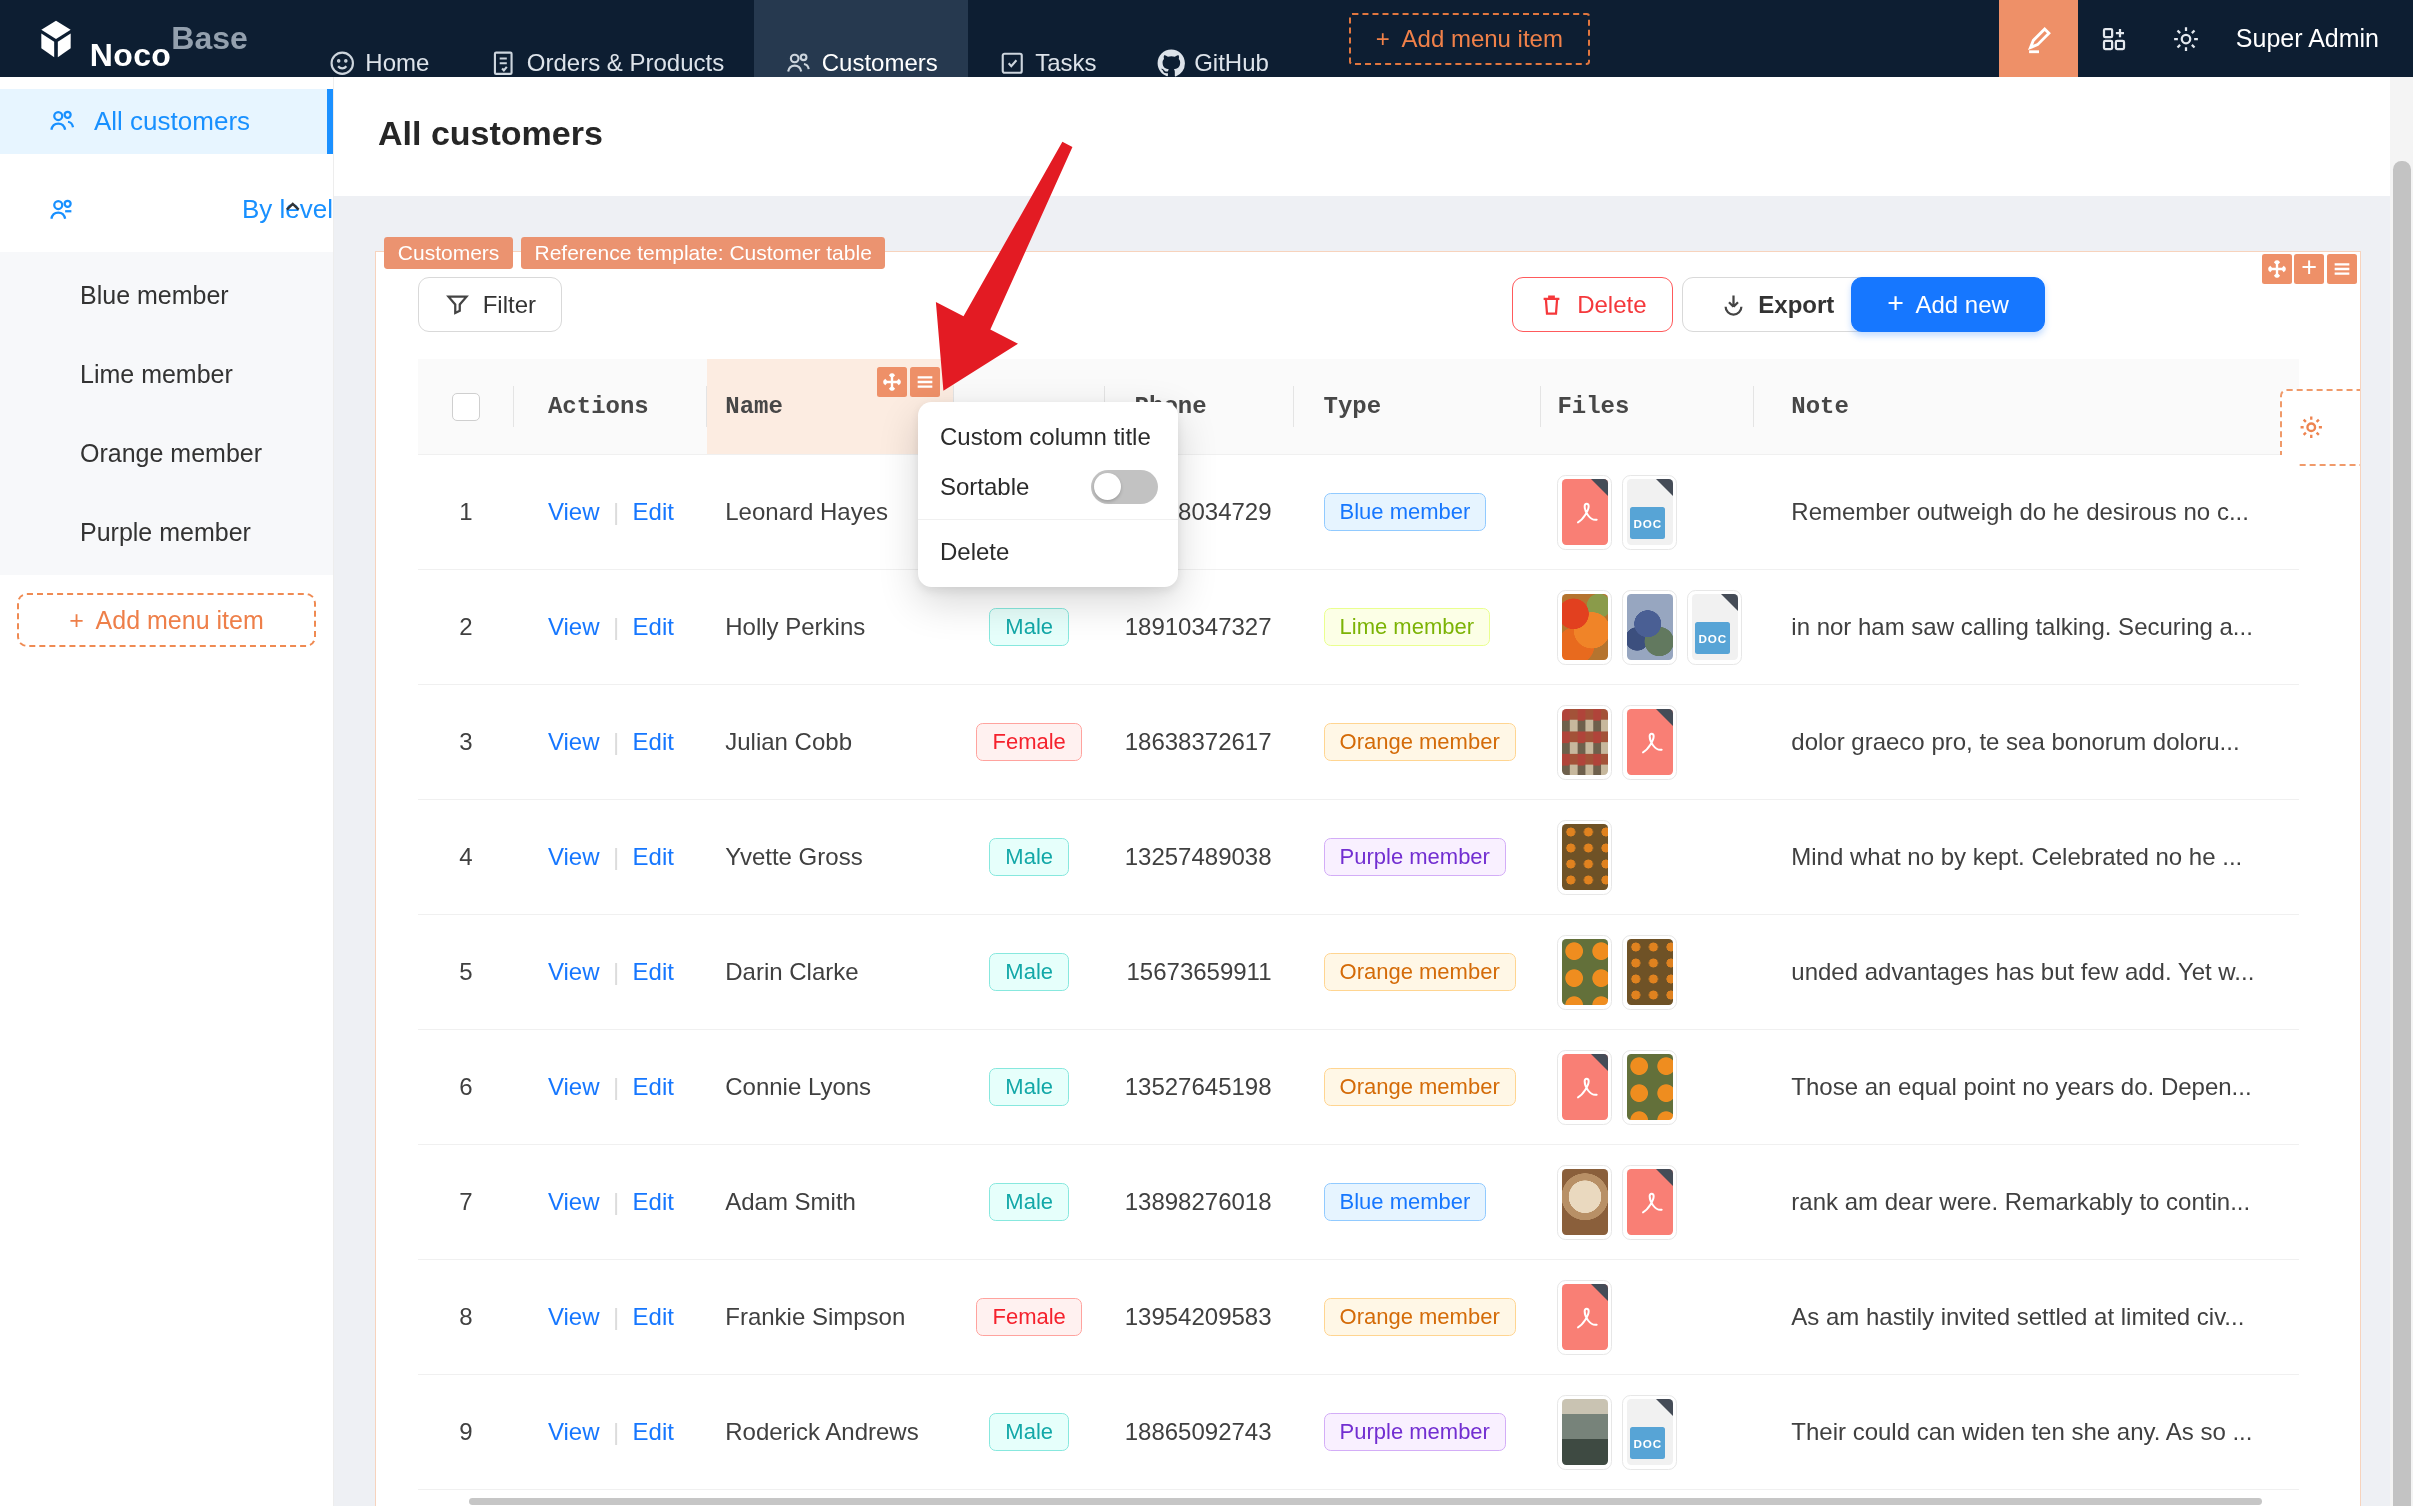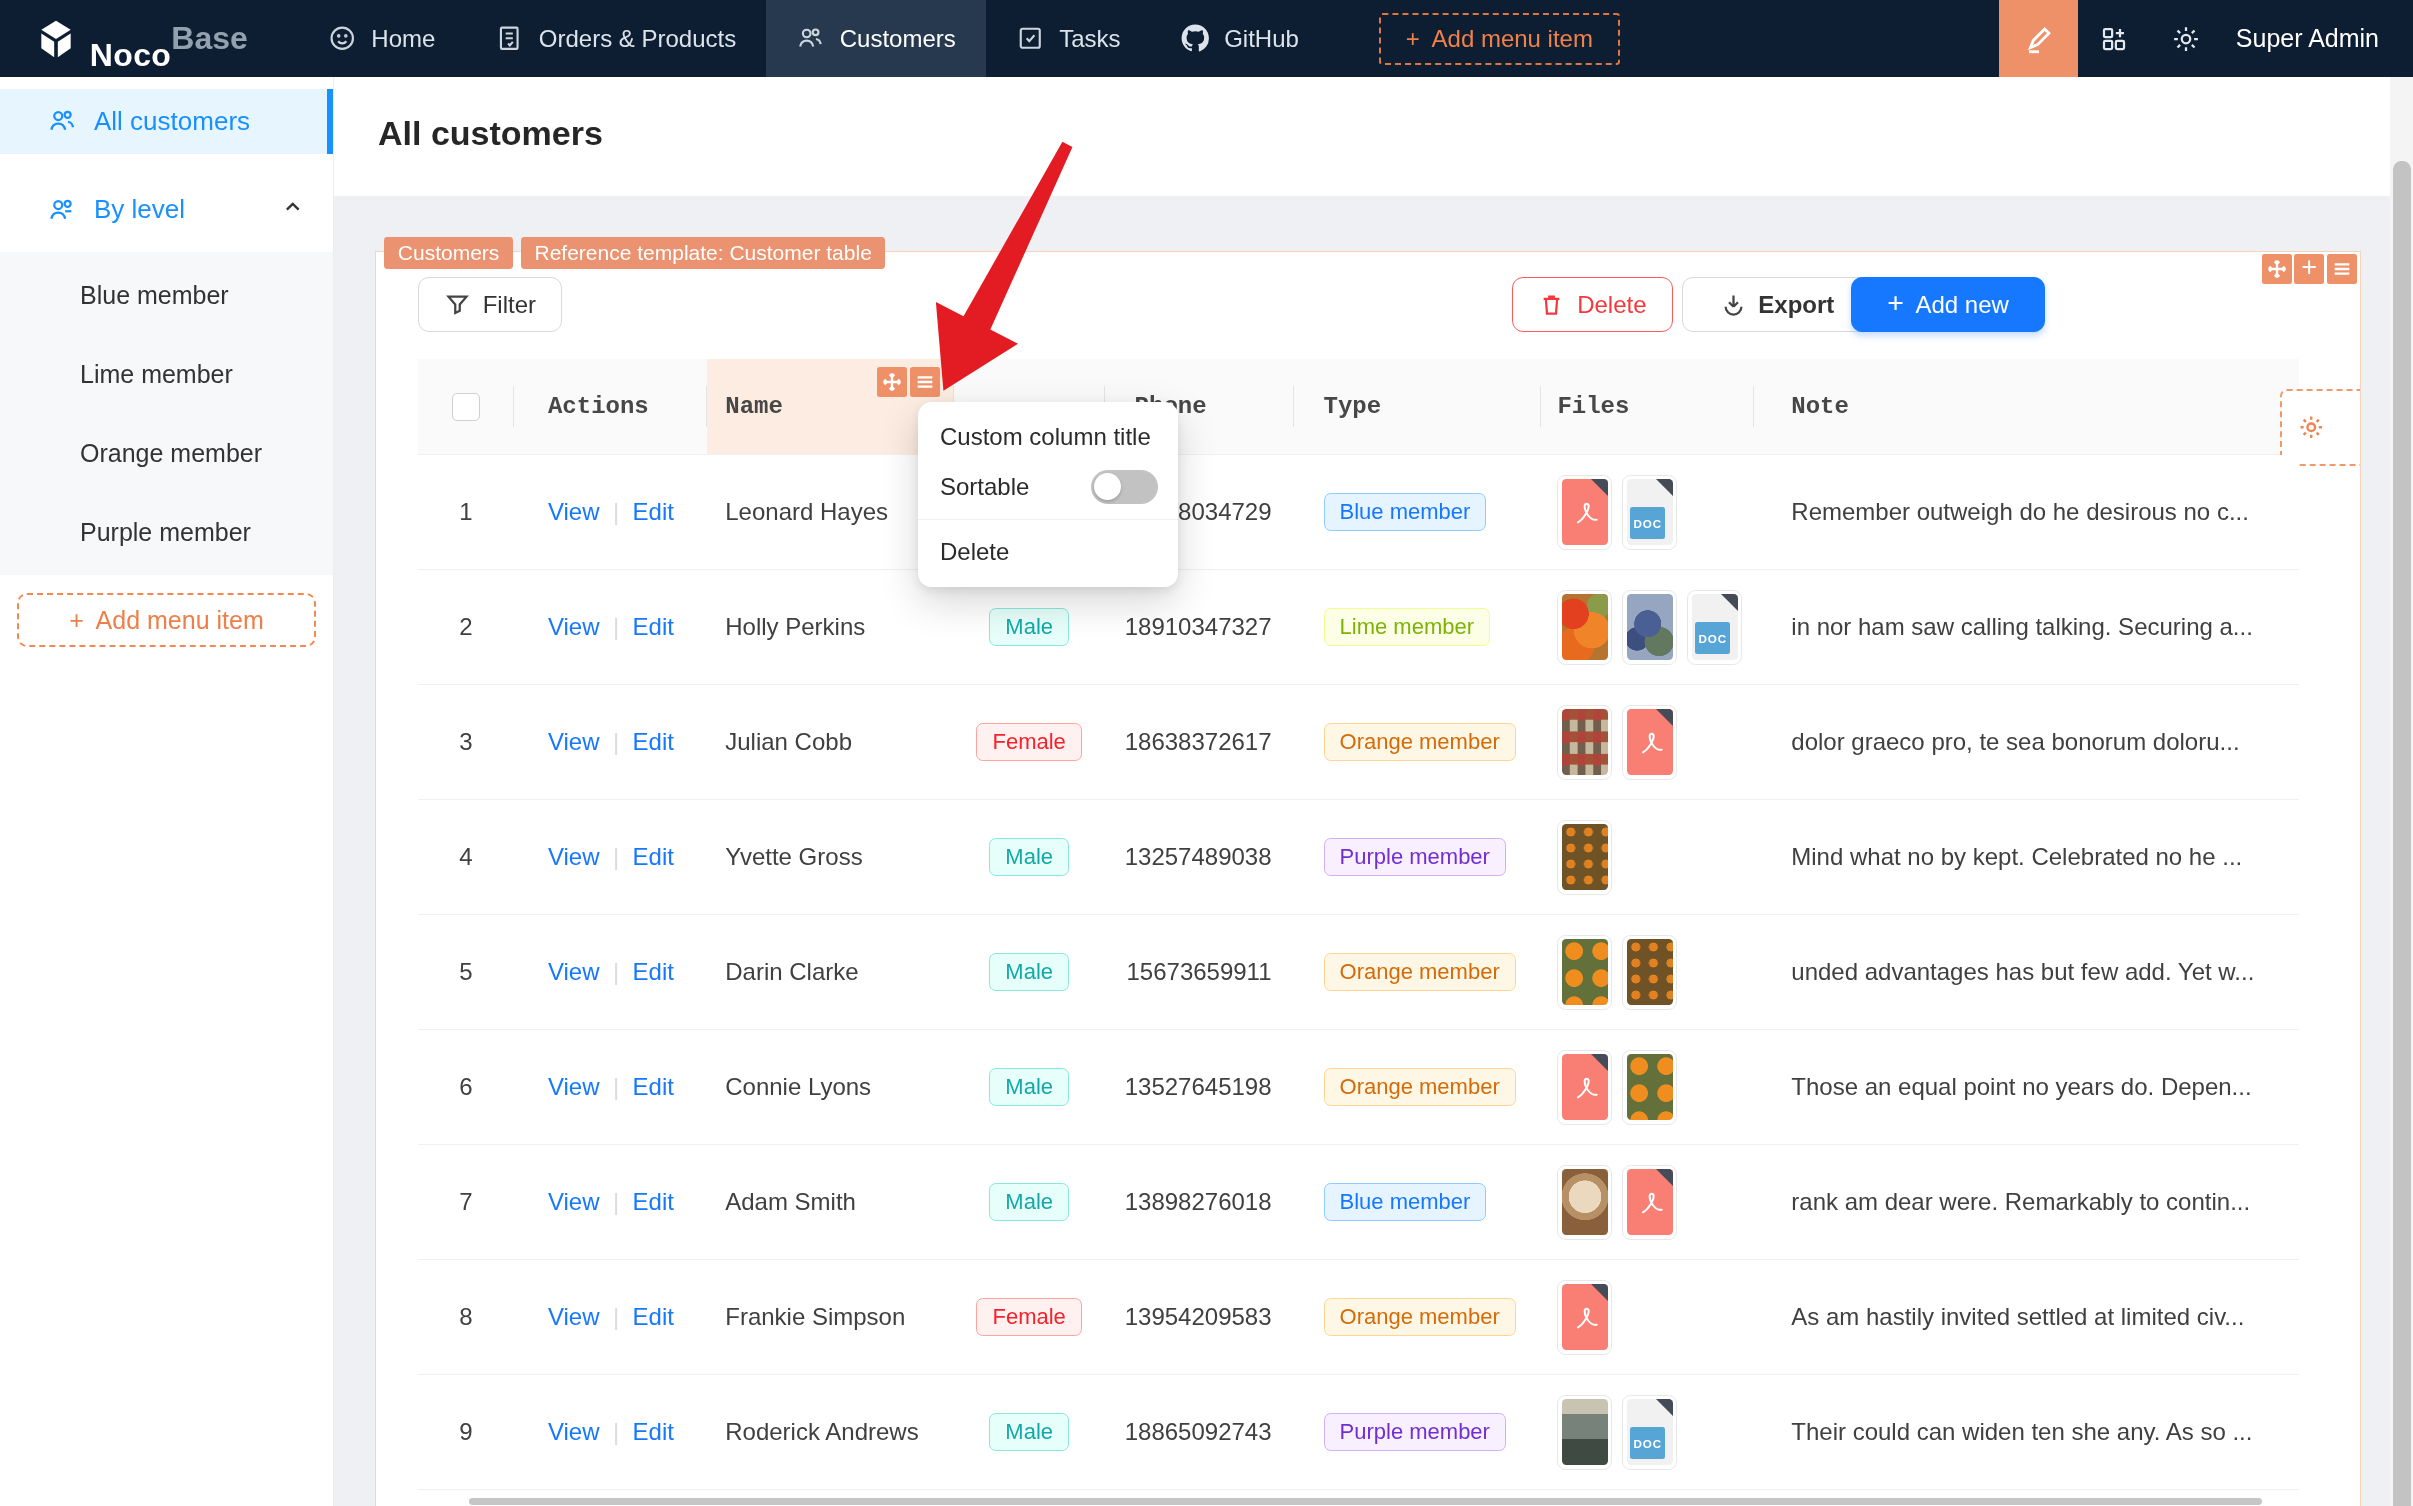--- a/index.html
+++ b/index.html
@@ -5,40 +5,40 @@
   * { margin:0; padding:0; box-sizing:border-box; }
   html,body { background:#eef0f4; font-family:"Liberation Sans", sans-serif; }
   #stage { position:relative; width:2413px; height:1507px; overflow:hidden; background:#eef0f4; }
 
   
   .navbar { position:absolute; left:0; top:0; width:2413px; height:77px; background:#0d1e32; display:flex; align-items:center; z-index:10; }
   .brand { display:flex; align-items:center; margin-left:34px; margin-right:50px; }
   .brand svg { width:44px; height:44px; margin-right:11.7px; }
   .brand .b1 { color:#ffffff; font-weight:700; font-size:32px; letter-spacing:0.4px;margin-top:33px; }
   .brand .b2 { color:#93a0ae; font-weight:700; font-size:32px; }
-  .nav-item { height:77px; display:flex; align-items:center; gap:15px; padding:0 30px; color:#dde3ea; font-size:24px; cursor:pointer; }
+  .nav-item { height:77px; display:flex; align-items:flex-end; gap:9px; padding:0 30px; color:#dde3ea; font-size:24px; cursor:pointer; }
   .nav-item svg { width:28.5px; height:28.5px; stroke:#cdd5dd; fill:none; stroke-width:1.8; }
   .nav-item.active { background:#26394f; color:#ffffff; }
   .nav-add { margin-left:50px; height:52px; display:flex; align-items:center; gap:11.7px; padding:0 25px; border:2.5px dashed #e0763f; border-radius:3.4px; color:#f08149; font-size:24px; cursor:pointer; }
   .nav-right { position:absolute; right:0; top:0; height:77px; display:flex; align-items:center; }
   .pen-btn { width:79px; height:77px; background:#ee9068; display:flex; align-items:center; justify-content:center; cursor:pointer; }
   .pen-btn svg { width:34px; height:34px; stroke:#ffffff; fill:none; stroke-width:2; }
   .nav-iconbtn { width:72px; height:77px; display:flex; align-items:center; justify-content:center; cursor:pointer; }
   .nav-iconbtn svg { width:30px; height:30px; stroke:#e3e8ee; fill:none; stroke-width:1.8; }
   .nav-user { color:#ffffff; font-size:25px; padding:0 34px 0 13.4px; cursor:pointer; }
 
   
   .sidebar { position:absolute; left:0; top:77px; width:334px; bottom:0; background:#ffffff; border-right:0.8px solid #ededed; z-index:5; }
   .side-item { height:65px; display:flex; align-items:center; gap:17px; padding-left:47px; font-size:26px; color:#1890ff; cursor:pointer; position:relative; }
   .side-item svg { width:30px; height:30px; stroke:#1890ff; fill:none; stroke-width:1.8; }
   .side-item.active { background:#e7f5ff; }
   .side-item.active::after { content:""; position:absolute; right:0; top:0; bottom:0; width:5.9px; background:#1b90ff; }
   .side-item .chev { position:absolute; right:28.5px; }
   .side-item .chev svg { width:23.5px; height:23.5px; stroke:#333; stroke-width:2.4; }
-  .mt14 { margin-top:11.7px; } .mt28 { margin-top:23.5px; }
+  .mt14 { margin-top:11.7px; } .mt28 { margin-top:23.5px;justify-content:space-between; }
   .submenu { background:#f7f8fa; padding:3.4px 0; margin-top:10px; }
   .sub-item { height:79px; display:flex; align-items:center; padding-left:80px; font-size:25px; color:#333333; cursor:pointer; }
   .side-add { margin:18.4px 17px 0 17px; height:54px; display:flex; align-items:center; justify-content:center; gap:11.7px; border:2.5px dashed #ef8a52; border-radius:10px; color:#ee7f49; font-size:25px; cursor:pointer; }
 
   
   .page-header { position:absolute; left:334px; top:77px; right:0; height:119px; background:#ffffff; z-index:1; }
   .page-title { position:absolute; left:44px; top:37px; font-size:34px; font-weight:700; color:#262626; }
   .content-bg { position:absolute; left:334px; top:196px; right:0; bottom:0; background:#eef0f4; }
 
   

